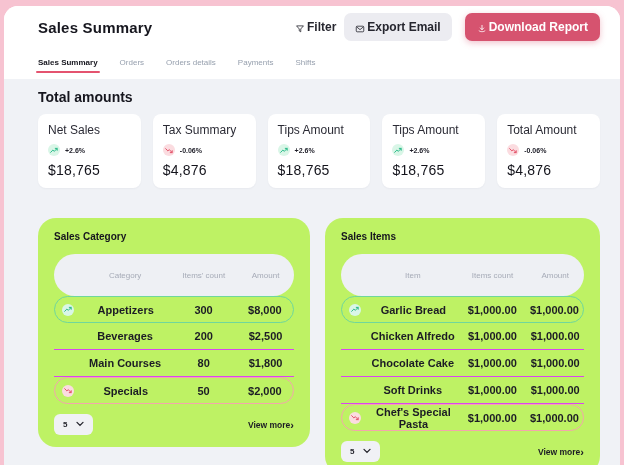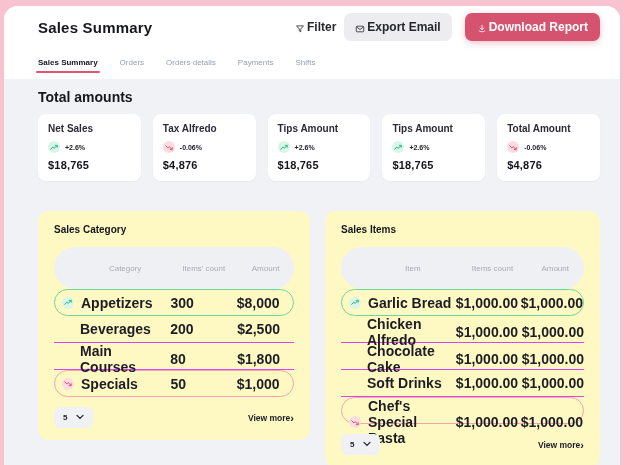--- a/index.html
+++ b/index.html
@@ -31,41 +31,41 @@
   .tab.active{color:#16161e;font-weight:700;}
   .tab.active:after{content:"";position:absolute;left:-2px;right:-2px;bottom:1px;height:2px;
                     background:#e4536f;border-radius:2px;}
   
   .content{background:#f0f2f6;height:100%;padding:8px 20px 0 34px;box-sizing:border-box;}
   .section-heading{font-size:14px;font-weight:700;color:#16161e;margin:2px 0 9px;}
   
   .stat-cards{display:flex;gap:12px;}
   .stat-card{flex:1;background:#fff;border-radius:8px;padding:9px 10px 10px;
              box-shadow:0 1px 2px rgba(25,25,50,.04);}
-  .stat-label{font-size:10px;font-weight:700;color:#2b2b35;}
+  .stat-label{font-size:12px;font-weight:400;color:#2b2b35;}
   .stat-trend{display:flex;align-items:center;gap:5px;margin-top:7px;}
   .trend-badge{width:12px;height:12px;border-radius:50%;display:inline-flex;
                align-items:center;justify-content:center;flex:0 0 auto;}
   .trend-badge.up{background:#d9f6e7;color:#27b987;}
   .trend-badge.down{background:#fbdce0;color:#e25067;}
   .stat-change{font-size:7px;font-weight:700;color:#22222c;}
-  .stat-amount{font-size:11px;font-weight:700;color:#14141c;margin-top:6px;letter-spacing:.2px;}
+  .stat-amount{font-size:14px;font-weight:400;color:#14141c;margin-top:6px;letter-spacing:.2px;}
   
   .panels{display:flex;gap:15px;margin-top:30px;align-items:flex-start;}
-  .panel{background:#fef9c3;border-radius:10px;padding:13px 16px 12px;box-sizing:border-box;}
+  .panel{background:#bef264;border-radius:18px;padding:13px 16px 12px;box-sizing:border-box;}
   .panel-left{width:272px;}
   .panel-right{flex:1;}
   .panel-title{font-size:10px;font-weight:700;color:#16161e;margin:0 0 12px;}
   .t-head{display:grid;grid-template-columns:26px 1.35fr 1fr .85fr;background:#eef0f4;
           border-radius:999px;height:42px;align-items:center;}
   .t-head span{text-align:center;font-size:8px;color:#a6abb7;font-weight:500;}
   .t-row{display:grid;grid-template-columns:26px 1.35fr 1fr .85fr;height:27px;align-items:center;
          box-sizing:border-box;border-bottom:1px solid #d946ef;}
   .t-row:last-child{border-bottom:none;}
-  .t-row .cell{font-size:14px;font-weight:700;color:#1c1c25;}
+  .t-row .cell{text-align:center;font-size:11px;font-weight:700;color:#1c1c25;}
   .t-row .icon-cell{display:flex;justify-content:center;align-items:center;}
   .t-row.hl{border:1px solid transparent;border-radius:999px;}
   .t-row.hl.up{border-color:#6fd79c;}
   .t-row.hl.down{border-color:#f3a6ab;}
   .t-foot{display:flex;justify-content:space-between;align-items:center;margin-top:10px;}
   .page-size{background:#f0f1f5;border-radius:6px;padding:6px 9px;font-size:8px;font-weight:700;
              color:#26262f;display:inline-flex;gap:9px;align-items:center;cursor:pointer;}
   .view-more{font-size:8.5px;font-weight:600;color:#1c1c25;display:inline-flex;align-items:center;
              cursor:pointer;}
   .view-more .chev{font-size:11px;line-height:8px;font-weight:600;}
@@ -131,21 +131,21 @@
                   <path d="M1 7.2 4.3 3.9 6.3 5.7 10.6 1.7" fill="none" stroke="currentColor" stroke-width="1.5" stroke-linecap="round" stroke-linejoin="round"></path>
                   <path d="M7.9 1.3h2.9v2.9" fill="none" stroke="currentColor" stroke-width="1.5" stroke-linecap="round" stroke-linejoin="round"></path>
                 </svg>
 
   </span>
       <span class="stat-change">+2.6%</span>
     </div>
     <div class="stat-amount">$18,765</div>
   </div>
           <div class="stat-card">
-    <div class="stat-label">Tax Alfredo</div>
+    <div class="stat-label">Tax Summary</div>
     <div class="stat-trend">
       <span class="trend-badge down">
 
     <svg class="down-glyph" width="8" height="7" viewBox="0 0 12 9">
                   <path d="M1 1.8 4.3 5.1 6.3 3.3 10.6 7.3" fill="none" stroke="currentColor" stroke-width="1.5" stroke-linecap="round" stroke-linejoin="round"></path>
                   <path d="M7.9 7.7h2.9V4.8" fill="none" stroke="currentColor" stroke-width="1.5" stroke-linecap="round" stroke-linejoin="round"></path>
                 </svg>
   </span>
       <span class="stat-change">-0.06%</span>
     </div>
@@ -237,21 +237,21 @@
                   <span class="trend-badge down">
 
     <svg class="down-glyph" width="8" height="7" viewBox="0 0 12 9">
                       <path d="M1 1.8 4.3 5.1 6.3 3.3 10.6 7.3" fill="none" stroke="currentColor" stroke-width="1.5" stroke-linecap="round" stroke-linejoin="round"></path>
                       <path d="M7.9 7.7h2.9V4.8" fill="none" stroke="currentColor" stroke-width="1.5" stroke-linecap="round" stroke-linejoin="round"></path>
                     </svg>
   </span>
                 </span>
     <span class="cell name">Specials</span>
     <span class="cell count">50</span>
-    <span class="cell amount">$1,000</span>
+    <span class="cell amount">$2,000</span>
   </div>
             </div>
           <div class="t-foot">
             <div class="page-size">
               <span class="page-size-value">5</span>
               <span>
                 <svg width="8" height="6" viewBox="0 0 8 6">
                     <path d="M1 1.4 4 4.4 7 1.4" fill="none" stroke="#26262f" stroke-width="1.3" stroke-linecap="round"></path>
                   </svg>
               </span>

